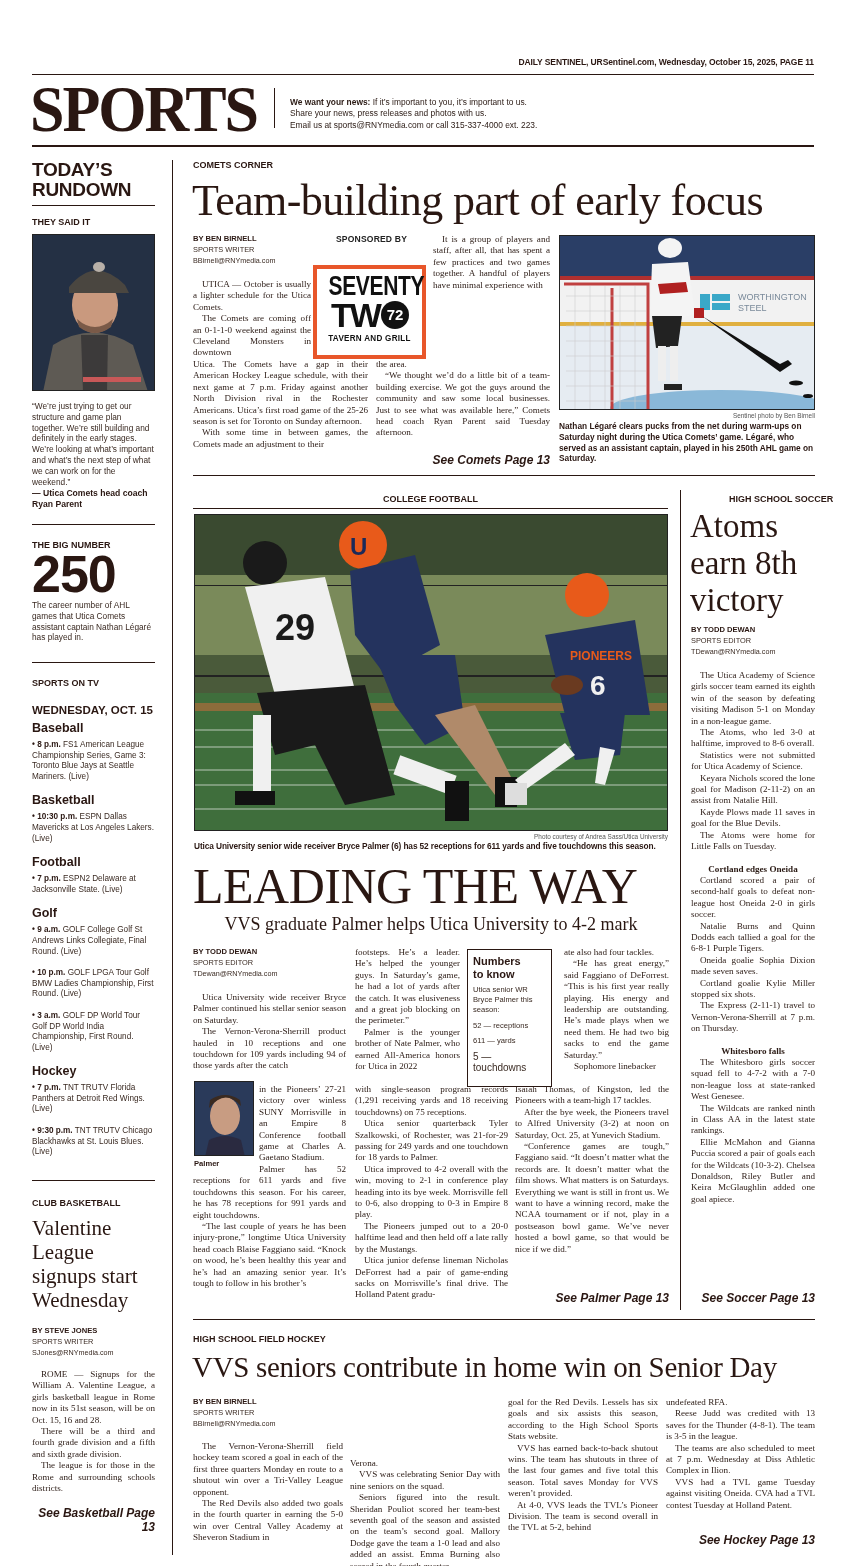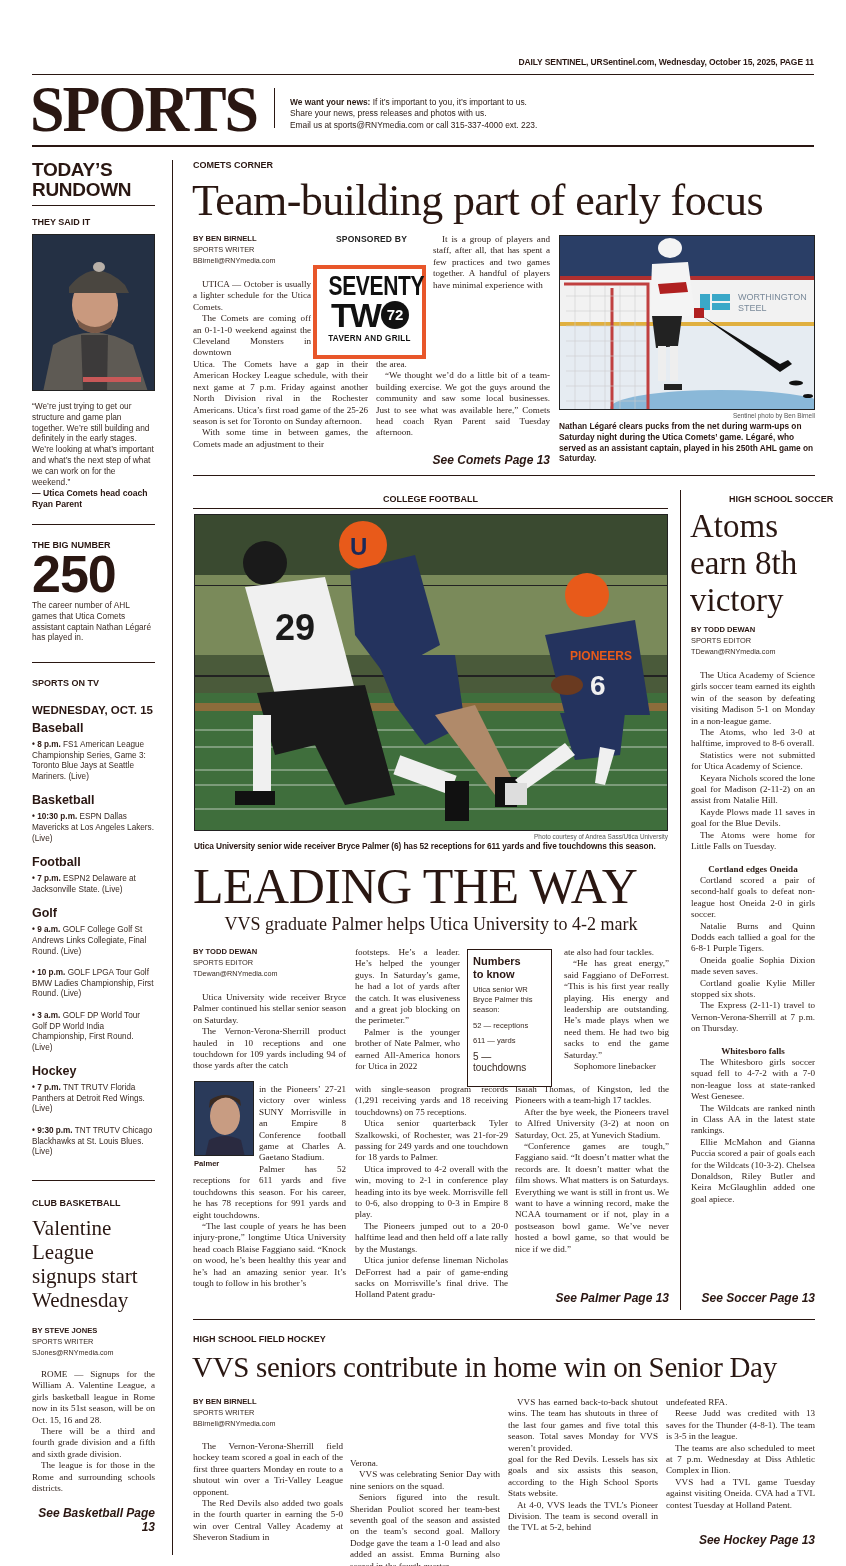--- a/index.html
+++ b/index.html
@@ -365,22 +365,22 @@
   <p>The Vernon-Verona-Sherrill field hockey team scored a goal in each of the first three quarters Monday en route to a shutout win over a Tri-Valley League opponent.</p>
   <p>The Red Devils also added two goals in the fourth quarter in earning the 5-0 win over Central Valley Academy at Sheveron Stadium in</p>
 </div>
 <div class="abs body-text" style="left:350px; top:1458px; width:150px;">
   <p style="text-indent:0">Verona.</p>
   <p>VVS was celebrating Senior Day with nine seniors on the squad.</p>
   <p>Seniors figured into the result. Sheridan Pouliot scored her team-best seventh goal of the season and assisted on the team’s second goal. Mallory Dodge gave the team a 1-0 lead and also added an assist. Emma Burning also scored in the fourth quarter.</p>
   <p>Junior Alyssa Lessels scored twice and assisted on another</p>
 </div>
 <div class="abs body-text" style="left:508px; top:1397px; width:150px;">
+  <p style="text-indent:0">goal for the Red Devils. Lessels has six goals and six assists this season, according to the High School Sports Stats website.</p>
   <p>VVS has earned back-to-back shutout wins. The team has shutouts in three of the last four games and five total this season. Total saves Monday for VVS weren’t provided.</p>
-  <p style="text-indent:0">goal for the Red Devils. Lessels has six goals and six assists this season, according to the High School Sports Stats website.</p>
   <p>At 4-0, VVS leads the TVL’s Pioneer Division. The team is second overall in the TVL at 5-2, behind</p>
 </div>
 <div class="abs body-text" style="left:666px; top:1397px; width:149px;">
   <p style="text-indent:0">undefeated RFA.</p>
   <p>Reese Judd was credited with 13 saves for the Thunder (4-8-1). The team is 3-5 in the league.</p>
   <p>The teams are also scheduled to meet at 7 p.m. Wednesday at Diss Athletic Complex in Ilion.</p>
   <p>VVS had a TVL game Tuesday against visiting Oneida. CVA had a TVL contest Tuesday at Holland Patent.</p>
 </div>
 <div class="abs jump" style="left:666px; top:1533px; width:149px;">See Hockey Page 13</div>
 

